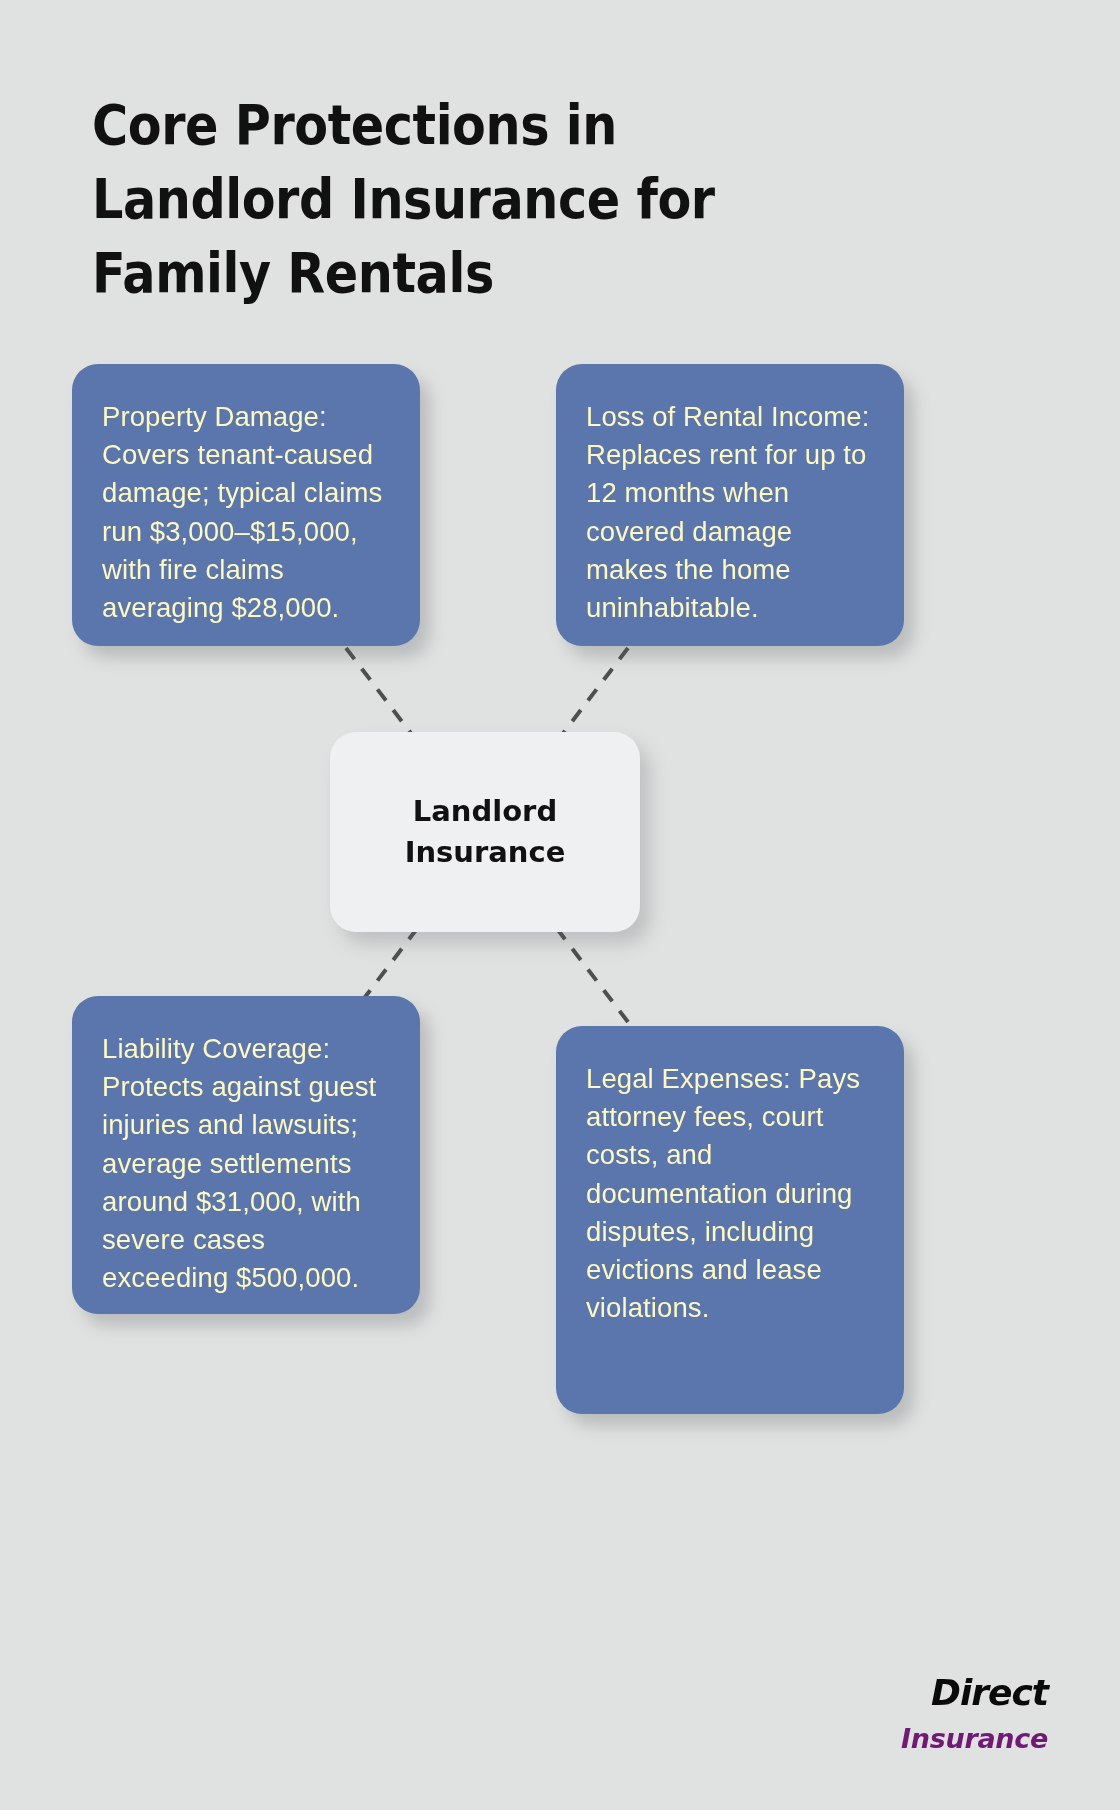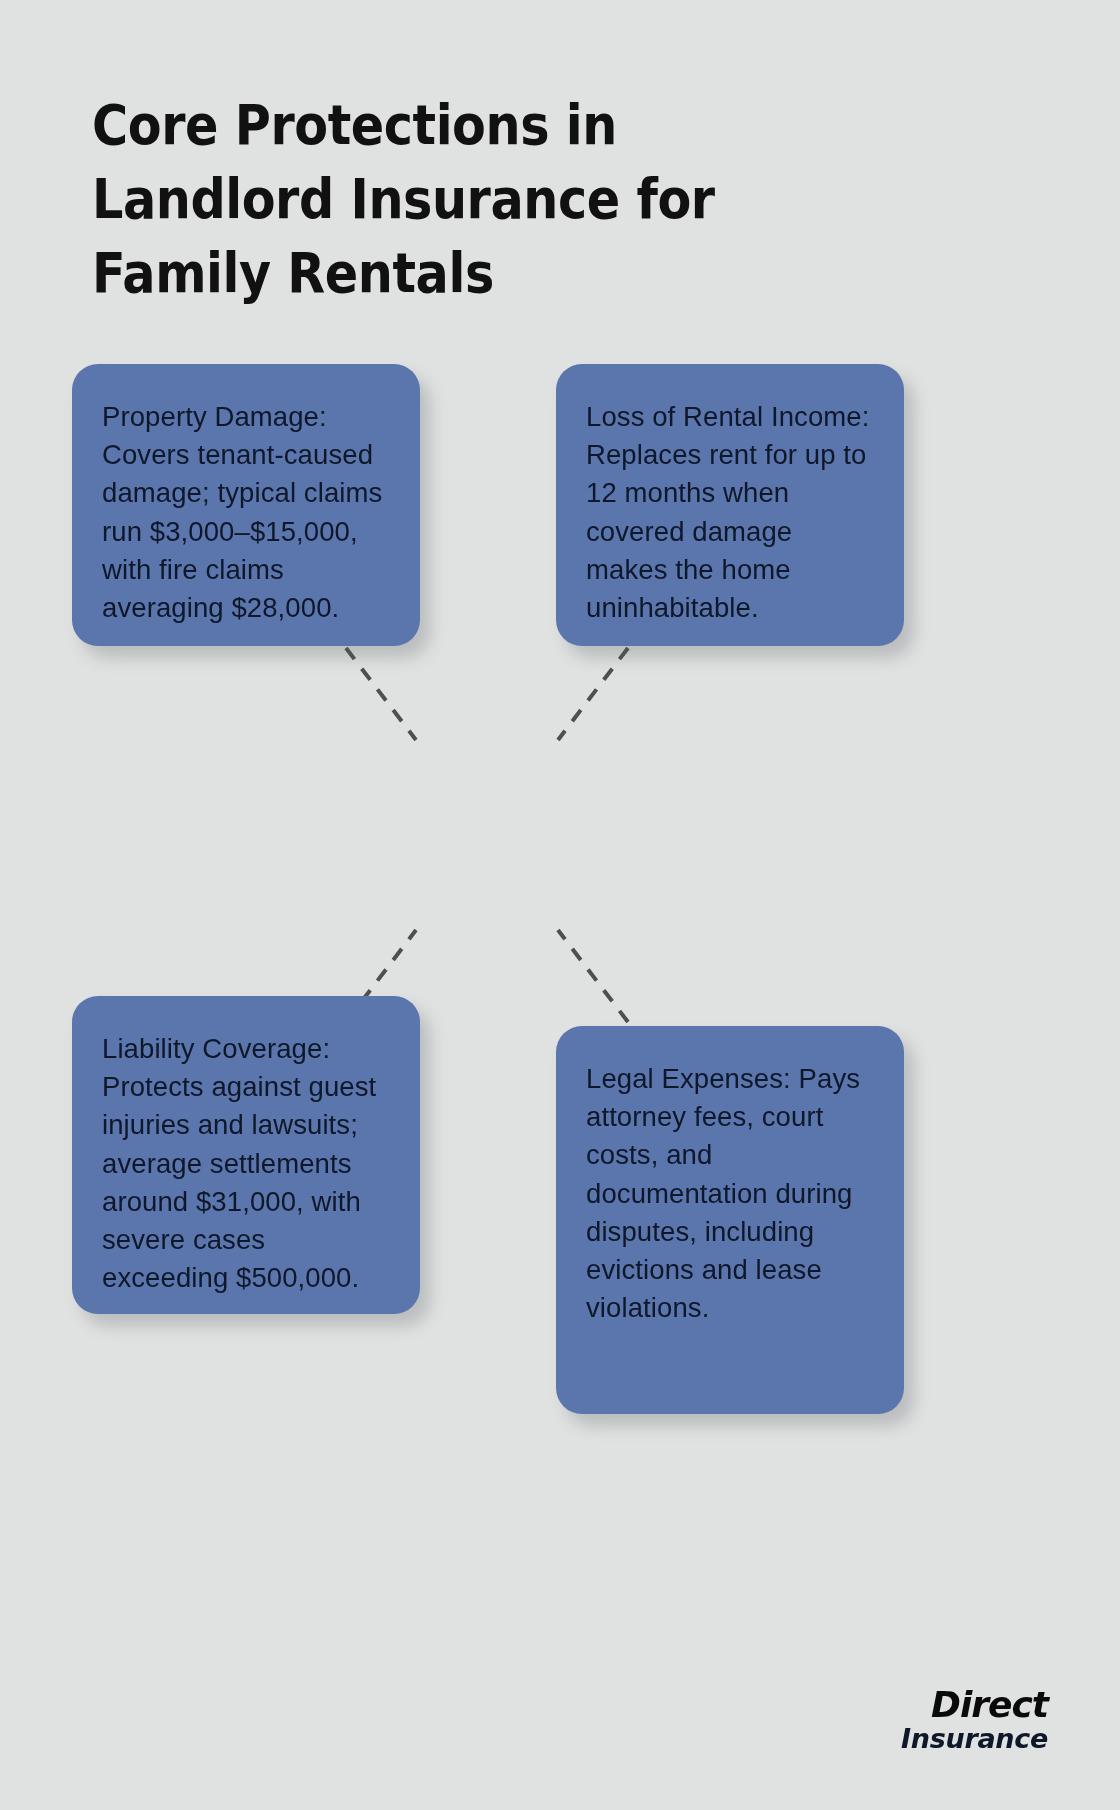--- a/index.html
+++ b/index.html
@@ -45,21 +45,21 @@
     height: 1810px;
     pointer-events: none;
   }
 
   
   .card {
     position: absolute;
     box-sizing: border-box;
     border-radius: 26px;
     background: #5b76ac;
-    color: #0f172a;
+    color: #fef9c3;
     padding: 34px 30px 32px 30px;
     font-size: 27.5px;
     line-height: 1.39;
     box-shadow: 10px 12px 16px rgba(90, 95, 100, 0.28);
     letter-spacing: 0.1px;
   }
 
   .card-tl { left: 72px;  top: 364px;  width: 348px; height: 282px; }
   .card-tr { left: 556px; top: 364px;  width: 348px; height: 282px; }
   .card-bl { left: 72px;  top: 996px; width: 348px; height: 318px; }
@@ -105,43 +105,46 @@
     font-style: italic;
     color: #0a0a0a;
     letter-spacing: -1px;
   }
   .logo-sub {
     display: block;
     font-family: "DejaVu Sans", sans-serif;
     font-size: 27px;
     font-weight: bold;
     font-style: italic;
-    color: #0f172a;
+    color: #701a75;
     letter-spacing: -0.3px;
-    margin-top: 2px;
+    margin-top: 14px;
   }
 </style>
 </head>
 <body>
 
 <div id="infographic">
 
   <div class="title">Core Protections in Landlord Insurance for Family Rentals</div>
 
   <svg class="connectors" viewBox="0 0 1120 1810" xmlns="http://www.w3.org/2000/svg">
     <line x1="346" y1="648" x2="416" y2="740" stroke="#4f4f4f" stroke-width="4" stroke-dasharray="14 12" stroke-linecap="butt"></line>
     <line x1="628" y1="648" x2="558" y2="740" stroke="#4f4f4f" stroke-width="4" stroke-dasharray="14 12" stroke-linecap="butt"></line>
     <line x1="346" y1="1022" x2="416" y2="930" stroke="#4f4f4f" stroke-width="4" stroke-dasharray="14 12" stroke-linecap="butt"></line>
     <line x1="628" y1="1022" x2="558" y2="930" stroke="#4f4f4f" stroke-width="4" stroke-dasharray="14 12" stroke-linecap="butt"></line>
   </svg>
 
   <div class="card card-tl">Property Damage: Covers tenant-caused damage; typical claims run $3,000–$15,000, with fire claims averaging $28,000.</div>
 
   <div class="card card-tr">Loss of Rental Income: Replaces rent for up to 12 months when covered damage makes the home uninhabitable.</div>
 
+  <div class="center-node">
+    <div class="center-label">Landlord Insurance</div>
+  </div>
 
   <div class="card card-bl">Liability Coverage: Protects against guest injuries and lawsuits; average settlements around $31,000, with severe cases exceeding $500,000.</div>
 
   <div class="card card-br">Legal Expenses: Pays attorney fees, court costs, and documentation during disputes, including evictions and lease violations.</div>
 
   <div class="logo">
     <span class="logo-main">Direct</span>
     <span class="logo-sub">Insurance</span>
   </div>
 

